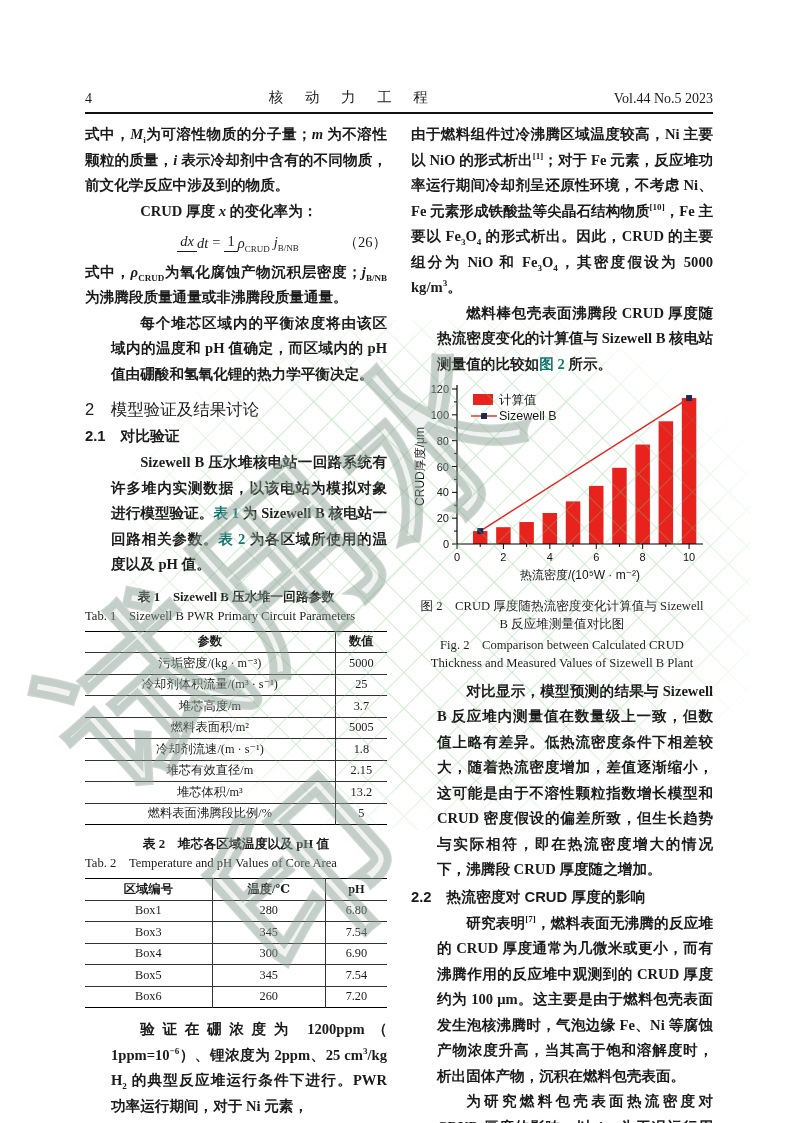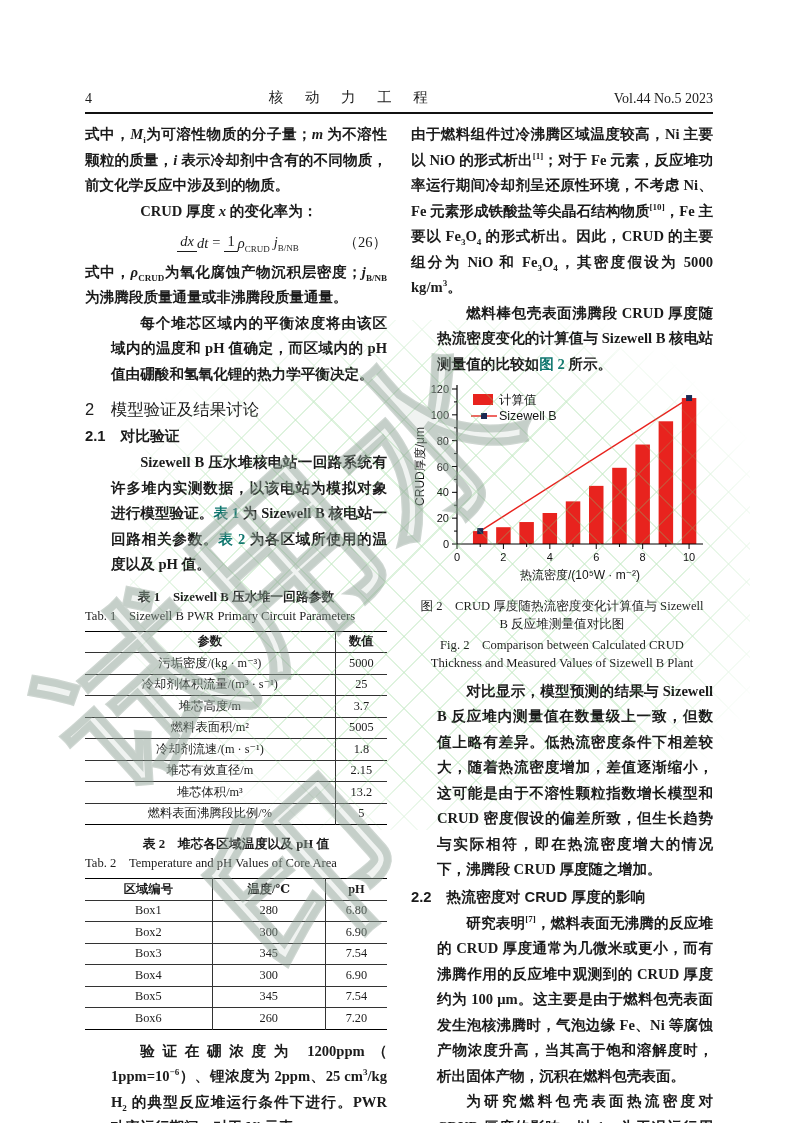--- a/index.html
+++ b/index.html
@@ -151,25 +151,20 @@
           <th style="font-weight:700">区域编号</th>
           <th style="font-weight:700">温度/℃</th>
           <th style="font-weight:700">pH</th>
         </tr>
           </thead>
         <tbody>
             <tr>
               <td>Box1</td>
               <td>280</td>
               <td>6.80</td>
-            </tr>
-            <tr>
-              <td>Box2</td>
-              <td>300</td>
-              <td>6.90</td>
             </tr>
             <tr>
               <td>Box3</td>
               <td>345</td>
               <td>7.54</td>
             </tr>
             <tr>
               <td>Box4</td>
               <td>300</td>
               <td>6.90</td>

